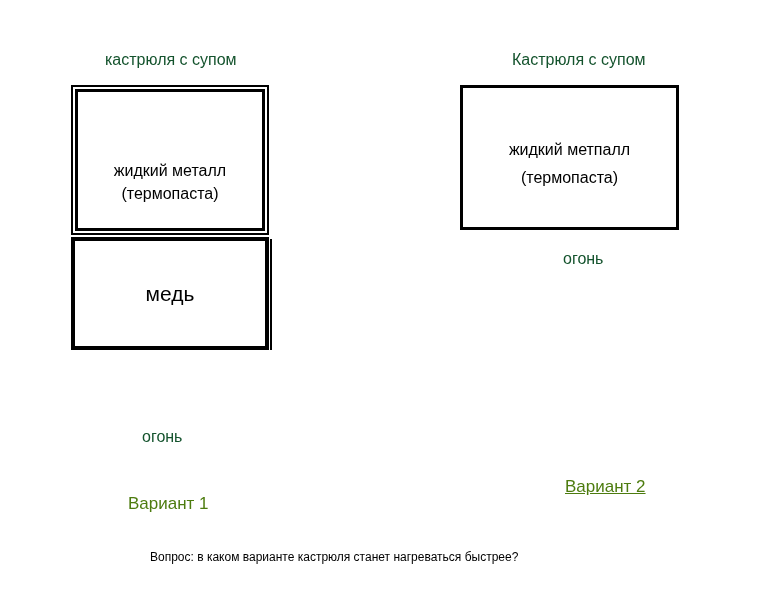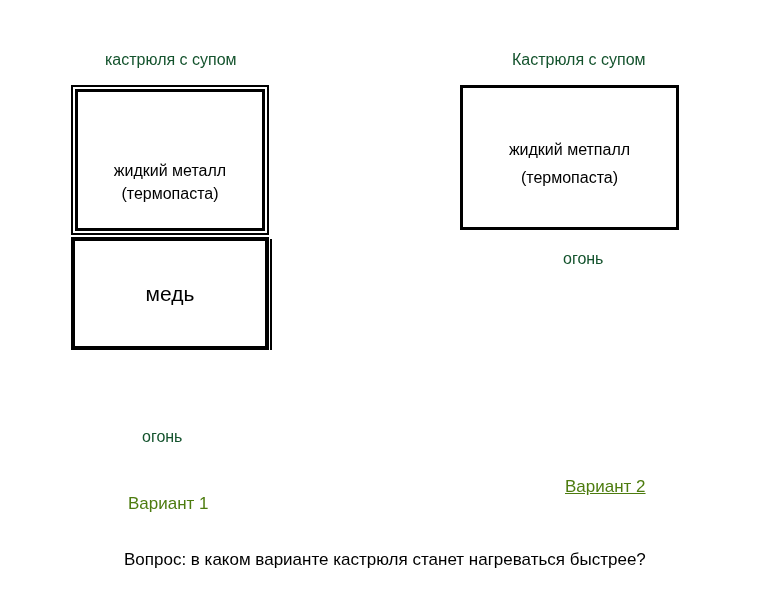--- a/index.html
+++ b/index.html
@@ -88,22 +88,22 @@
     font-size: 16px;
     line-height: 28px;
   }
   .pot-label-v1 { left: 105px; top: 51px; }
   .pot-label-v2 { left: 512px; top: 51px; }
   .fire-label-v1 { left: 142px; top: 428px; }
   .fire-label-v2 { left: 563px; top: 250px; }
   .variant1-title { left: 128px; top: 494px; }
   .variant2-title { left: 565px; top: 477px; text-decoration: underline; }
   .question-text {
-    left: 124px; top: 550px;
-    font-size: 17px;
+    left: 150px; top: 550px;
+    font-size: 12px;
     white-space: nowrap;
   }
 </style>
 </head>
 <body>
 
 <div class="canvas">
 
   <div class="abs label pot-label-v1">кастрюля с супом</div>
 

